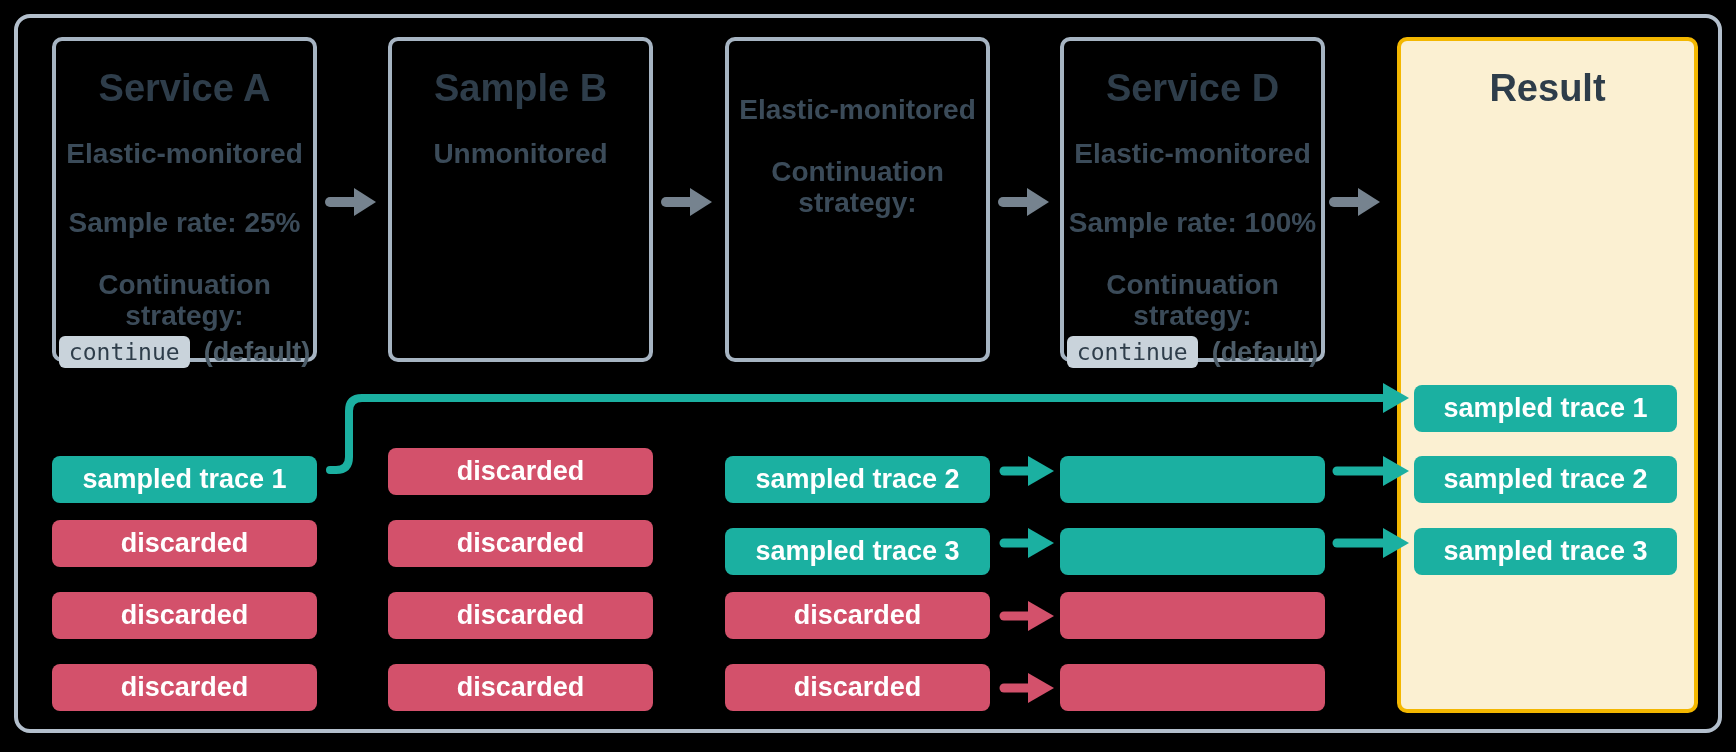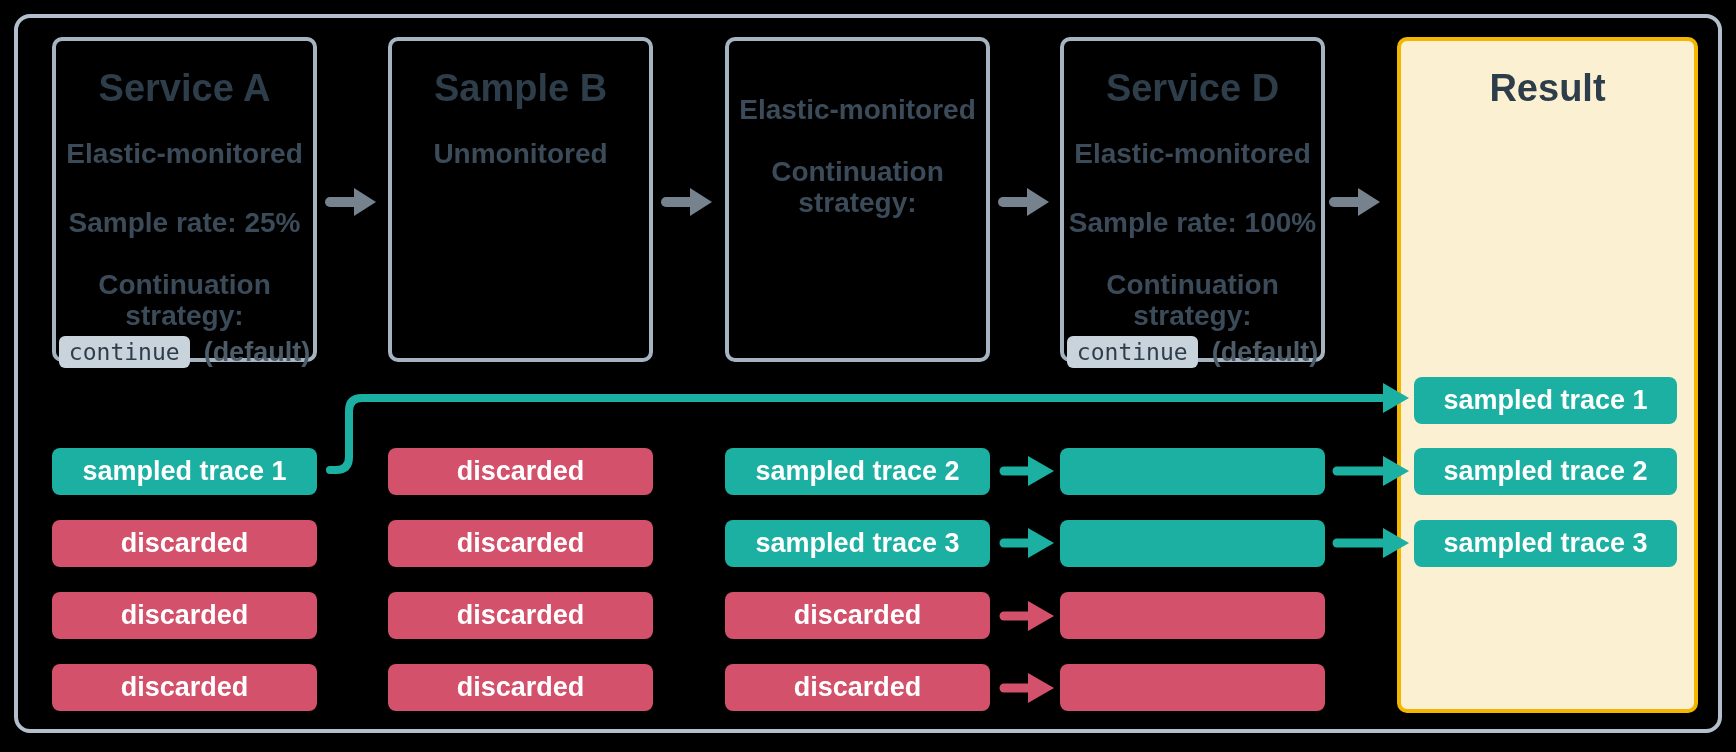--- a/index.html
+++ b/index.html
@@ -26,21 +26,21 @@
   .svc-cont{margin-top:30px;width:190px;text-align:center;font-size:28px;font-weight:600;
     line-height:1.12;color:var(--body-color);}
   .chip-row{margin-top:5px;display:flex;align-items:center;justify-content:center;}
   .chip{background:var(--chip-bg);color:var(--title-color);border-radius:6px;
     padding:3px 10px;font-family:"DejaVu Sans Mono","Liberation Mono",monospace;
     font-size:23px;font-weight:500;white-space:nowrap;}
   .chip-suffix{margin-left:14px;font-size:27px;font-weight:600;color:var(--suffix-color);white-space:nowrap;}
   .pill{position:absolute;width:265px;height:47px;border-radius:8px;
     display:flex;align-items:center;justify-content:center;
     font-size:27px;font-weight:600;color:var(--pill-text);white-space:nowrap;}
-  .pill.sampled{background:var(--teal);}
+  .pill.sampled{background:var(--teal);margin-top:8px;}
   .pill.discarded{background:var(--red);}
   .pill.result-pill{width:263px;}
   .overlay{position:absolute;left:0;top:0;pointer-events:none;}
   .arr-gray line{stroke:var(--arrow-gray);stroke-width:10;stroke-linecap:round;}
   .arr-gray polygon{fill:var(--arrow-gray);}
   .arr-teal line{stroke:var(--teal);stroke-width:9;stroke-linecap:round;}
   .arr-teal polygon{fill:var(--teal);}
   .arr-red line{stroke:var(--red);stroke-width:9;stroke-linecap:round;}
   .arr-red polygon{fill:var(--red);}
   .connector path{stroke:var(--teal);stroke-width:8;fill:none;stroke-linecap:round;}

